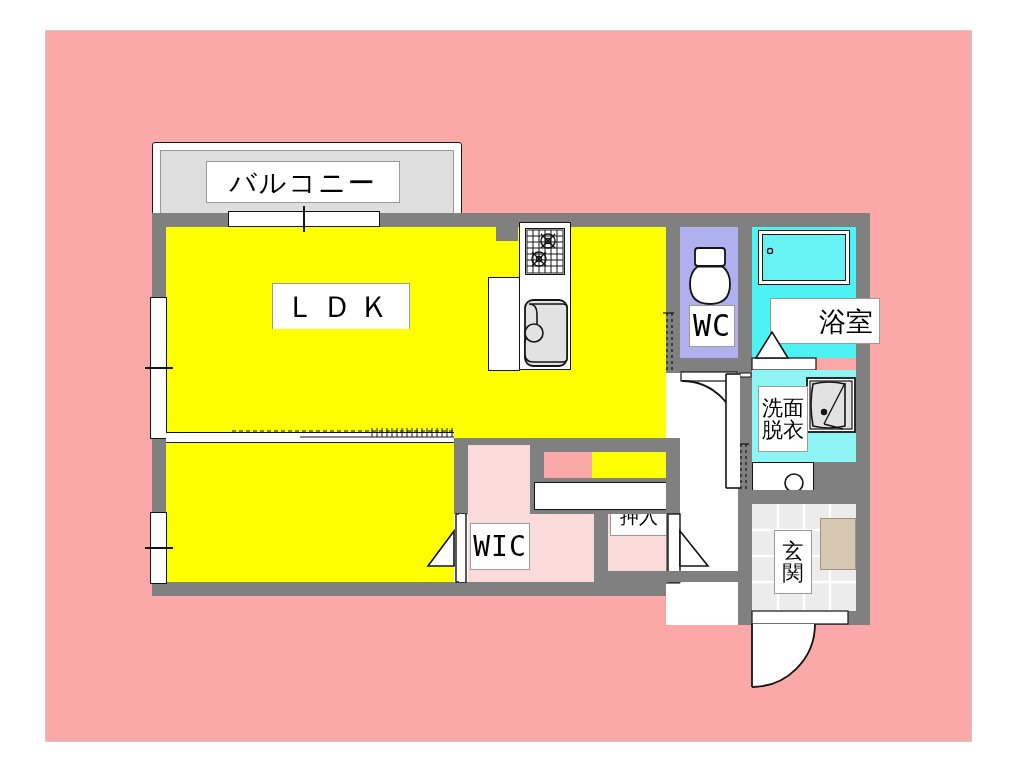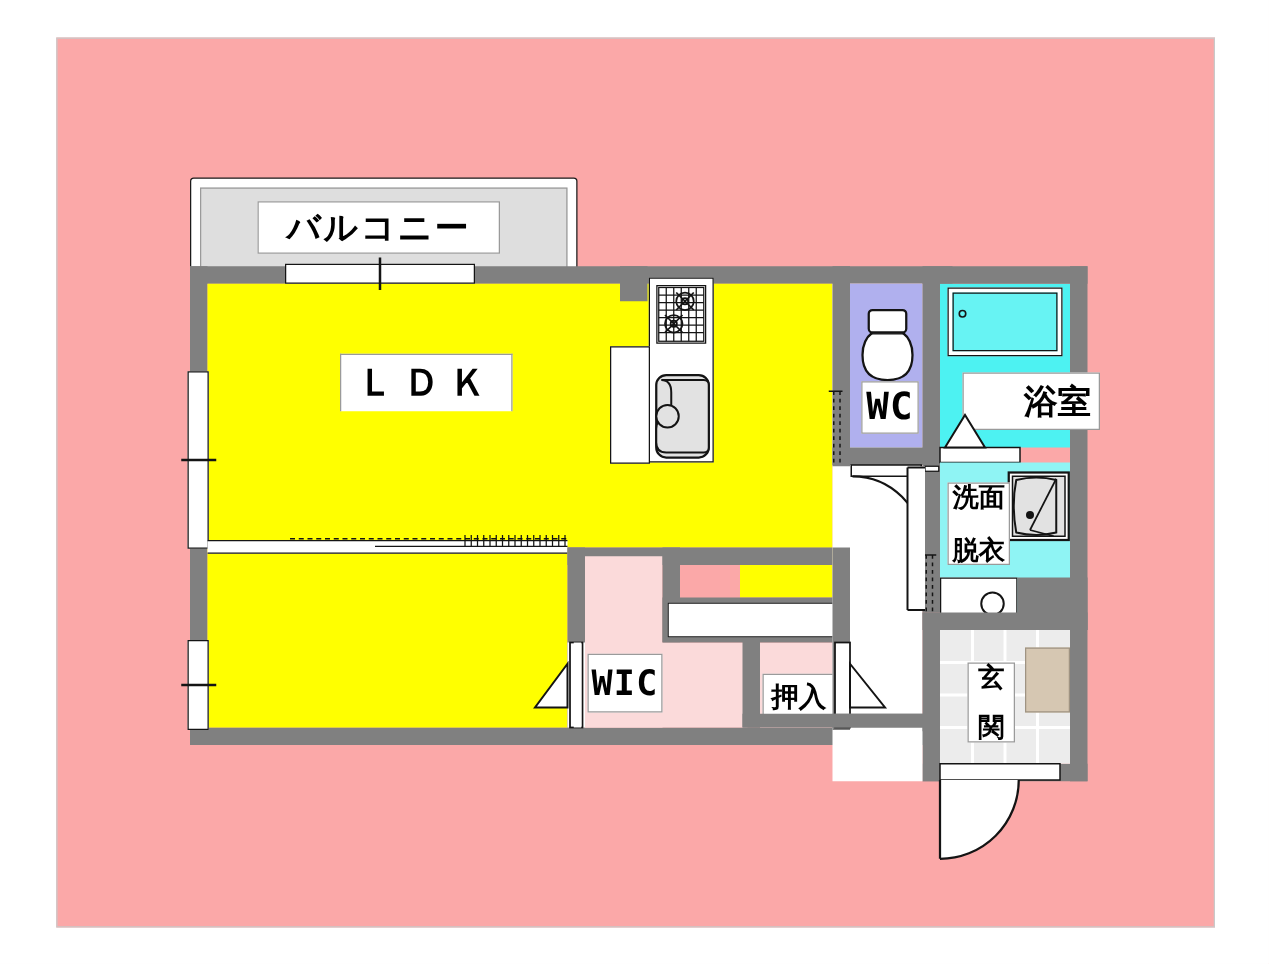--- a/index.html
+++ b/index.html
@@ -25,30 +25,30 @@
   .closet{background:#fbdada;}
   .corridor{background:#ffffff;}
   .balcony-outer{background:#ffffff;border:1.5px solid #1a1a1a;border-radius:3px;}
   .balcony-inner{background:#dedede;border:1px solid #9a9a9a;}
   .genkan{background:#ececec;}
   .shoebox{background:#d6c7b2;border:1px solid #9f9382;}
 
   
   .plate{position:absolute;background:#ffffff;border:1px solid #9a9a9a;
          display:flex;align-items:center;justify-content:center;
-         color:#000;font-weight:700;line-height:1;text-align:center;
+         color:#000;font-weight:400;line-height:1;text-align:center;
          white-space:pre;}
 
   .plate.big{font-size:30px;letter-spacing:7px;}
   .plate.mid{font-size:27px;letter-spacing:2px;}
   .plate.sm{font-size:22px;letter-spacing:1px;}
   .plate.xs{font-size:19px;letter-spacing:0px;}
   .plate.tiny{font-size:17px;letter-spacing:0px;}
 
-  .stacklbl{display:flex;flex-direction:column;align-items:center;justify-content:space-between;line-height:1.05;}
+  .stacklbl{display:flex;flex-direction:column;align-items:center;justify-content:center;line-height:1.05;}
 
   
   .fx{position:absolute;box-sizing:border-box;background:#ffffff;border:1.6px solid #141414;}
 
   
   .sash{position:absolute;background:#ffffff;border:1.6px solid #141414;box-sizing:border-box;}
   .sashline{position:absolute;background:#141414;}
 
   svg{display:block;overflow:visible;}
   .ov{position:absolute;left:0;top:0;width:1015px;height:771px;pointer-events:none;}
@@ -159,21 +159,21 @@
   <div class="abs wall" style="left:454px;top:438px;width:212px;height:14px;"></div>
   <div class="abs wall" style="left:454px;top:438px;width:14px;height:144px;"></div>
   <div class="abs closet" style="left:468px;top:445px;width:62px;height:137px;"></div>
   <div class="abs wall" style="left:530px;top:438px;width:14px;height:76px;"></div>
   <div class="abs closet" style="left:468px;top:514px;width:130px;height:68px;"></div>
   <div class="abs wall" style="left:594px;top:508px;width:14px;height:74px;"></div>
 
   <div class="plate sm" style="left:470px;top:523px;width:58px;height:45px;font-size:28px;letter-spacing:1px;font-family:'DejaVu Sans Mono',monospace;">WIC</div>
 
   <div class="abs closet" style="left:608px;top:514px;width:62px;height:68px;"></div>
-  <div class="plate xs" style="left:610px;top:539px;width:56px;height:38px;font-size:22px;">押入</div>
+  <div class="plate xs" style="left:610px;top:496px;width:56px;height:38px;font-size:19px;">押入</div>
 
   <div class="abs wall" style="left:530px;top:478px;width:148px;height:36px;"></div>
   <div class="fx" style="left:534px;top:482px;width:140px;height:28px;"></div>
 
   <div class="abs corridor" style="left:666px;top:227px;width:72px;height:398px;"></div>
   <div class="abs wall" style="left:666px;top:438px;width:14px;height:58px;"></div>
   <div class="abs wall" style="left:666px;top:496px;width:14px;height:88px;"></div>
 
   <div class="abs wall" style="left:666px;top:213px;width:14px;height:160px;"></div>
   <div class="abs wc" style="left:680px;top:227px;width:58px;height:131px;"></div>

